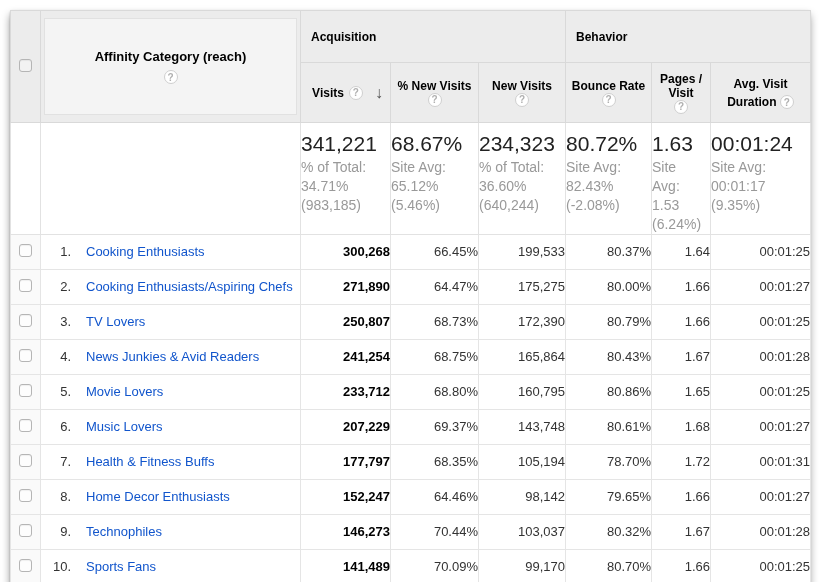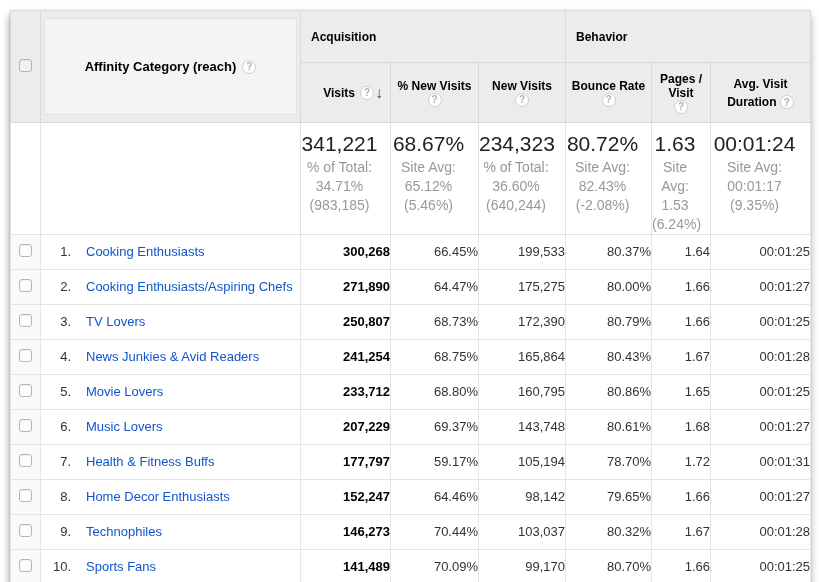--- a/index.html
+++ b/index.html
@@ -48,30 +48,31 @@
   th.dim-head { vertical-align: middle; padding: 3px; }
   .dim-box {
     height: 97px;
     background: #f4f4f4;
     border: 1px solid #e1e1e1;
     display: flex;
     align-items: center;
     justify-content: center;
     gap: 6px;
     font-size: 13px;
+    flex-direction: column;
   }
   tr.col-row th { height: 60px; vertical-align: middle; font-size: 12px; }
   th.col-stack .stack {
     display: flex; flex-direction: column;
     align-items: center; justify-content: center; 
     padding: 0 2px;
   }
   th.col-visits { position: relative; }
   th.col-visits .vlabel {
-    display: flex; align-items: center; justify-content: flex-end; gap: 5px;
+    display: flex; align-items: center; justify-content: center; gap: 5px;
     padding-right: 16px;
   }
   .sort-arrow {
     position: absolute;
     right: 7px; top: 50%;
     transform: translateY(-50%);
     font-size: 16px;
     font-weight: bold;
     color: #555;
   }
@@ -94,21 +95,21 @@
     flex: 0 0 auto;
     vertical-align: middle;
   }
   
   tr.summary-row td {
     height: 95px;
     vertical-align: top;
     border: 1px solid #e2e2e2;
     border-top: 1px solid #c9c9c9;
     padding: 9px 12px 0 0;
-    text-align: center;
+    text-align: left;
     background: #fff;
     margin-top: 40px;
   }
   tr.summary-row td.blank { padding: 0; }
   .sum-value {
     font-size: 21px;
     color: #222;
     line-height: 1.1;
     white-space: nowrap;
   }
@@ -364,21 +365,21 @@
   </tr>
 
   <tr class="data-row">
     <td class="cb-cell">
       <span class="checkbox"></span>
     </td>
     <td class="cat-cell">
       <span class="rank">7.</span><a class="cat-link" href="#">Health &amp; Fitness Buffs</a>
     </td>
     <td class="num visits-cell">177,797</td>
-    <td class="num">59.17%</td>
+    <td class="num">68.35%</td>
     <td class="num">105,194</td>
     <td class="num">78.70%</td>
     <td class="num">1.72</td>
     <td class="num">00:01:31</td>
   </tr>
 
   <tr class="data-row">
     <td class="cb-cell">
       <span class="checkbox"></span>
     </td>

